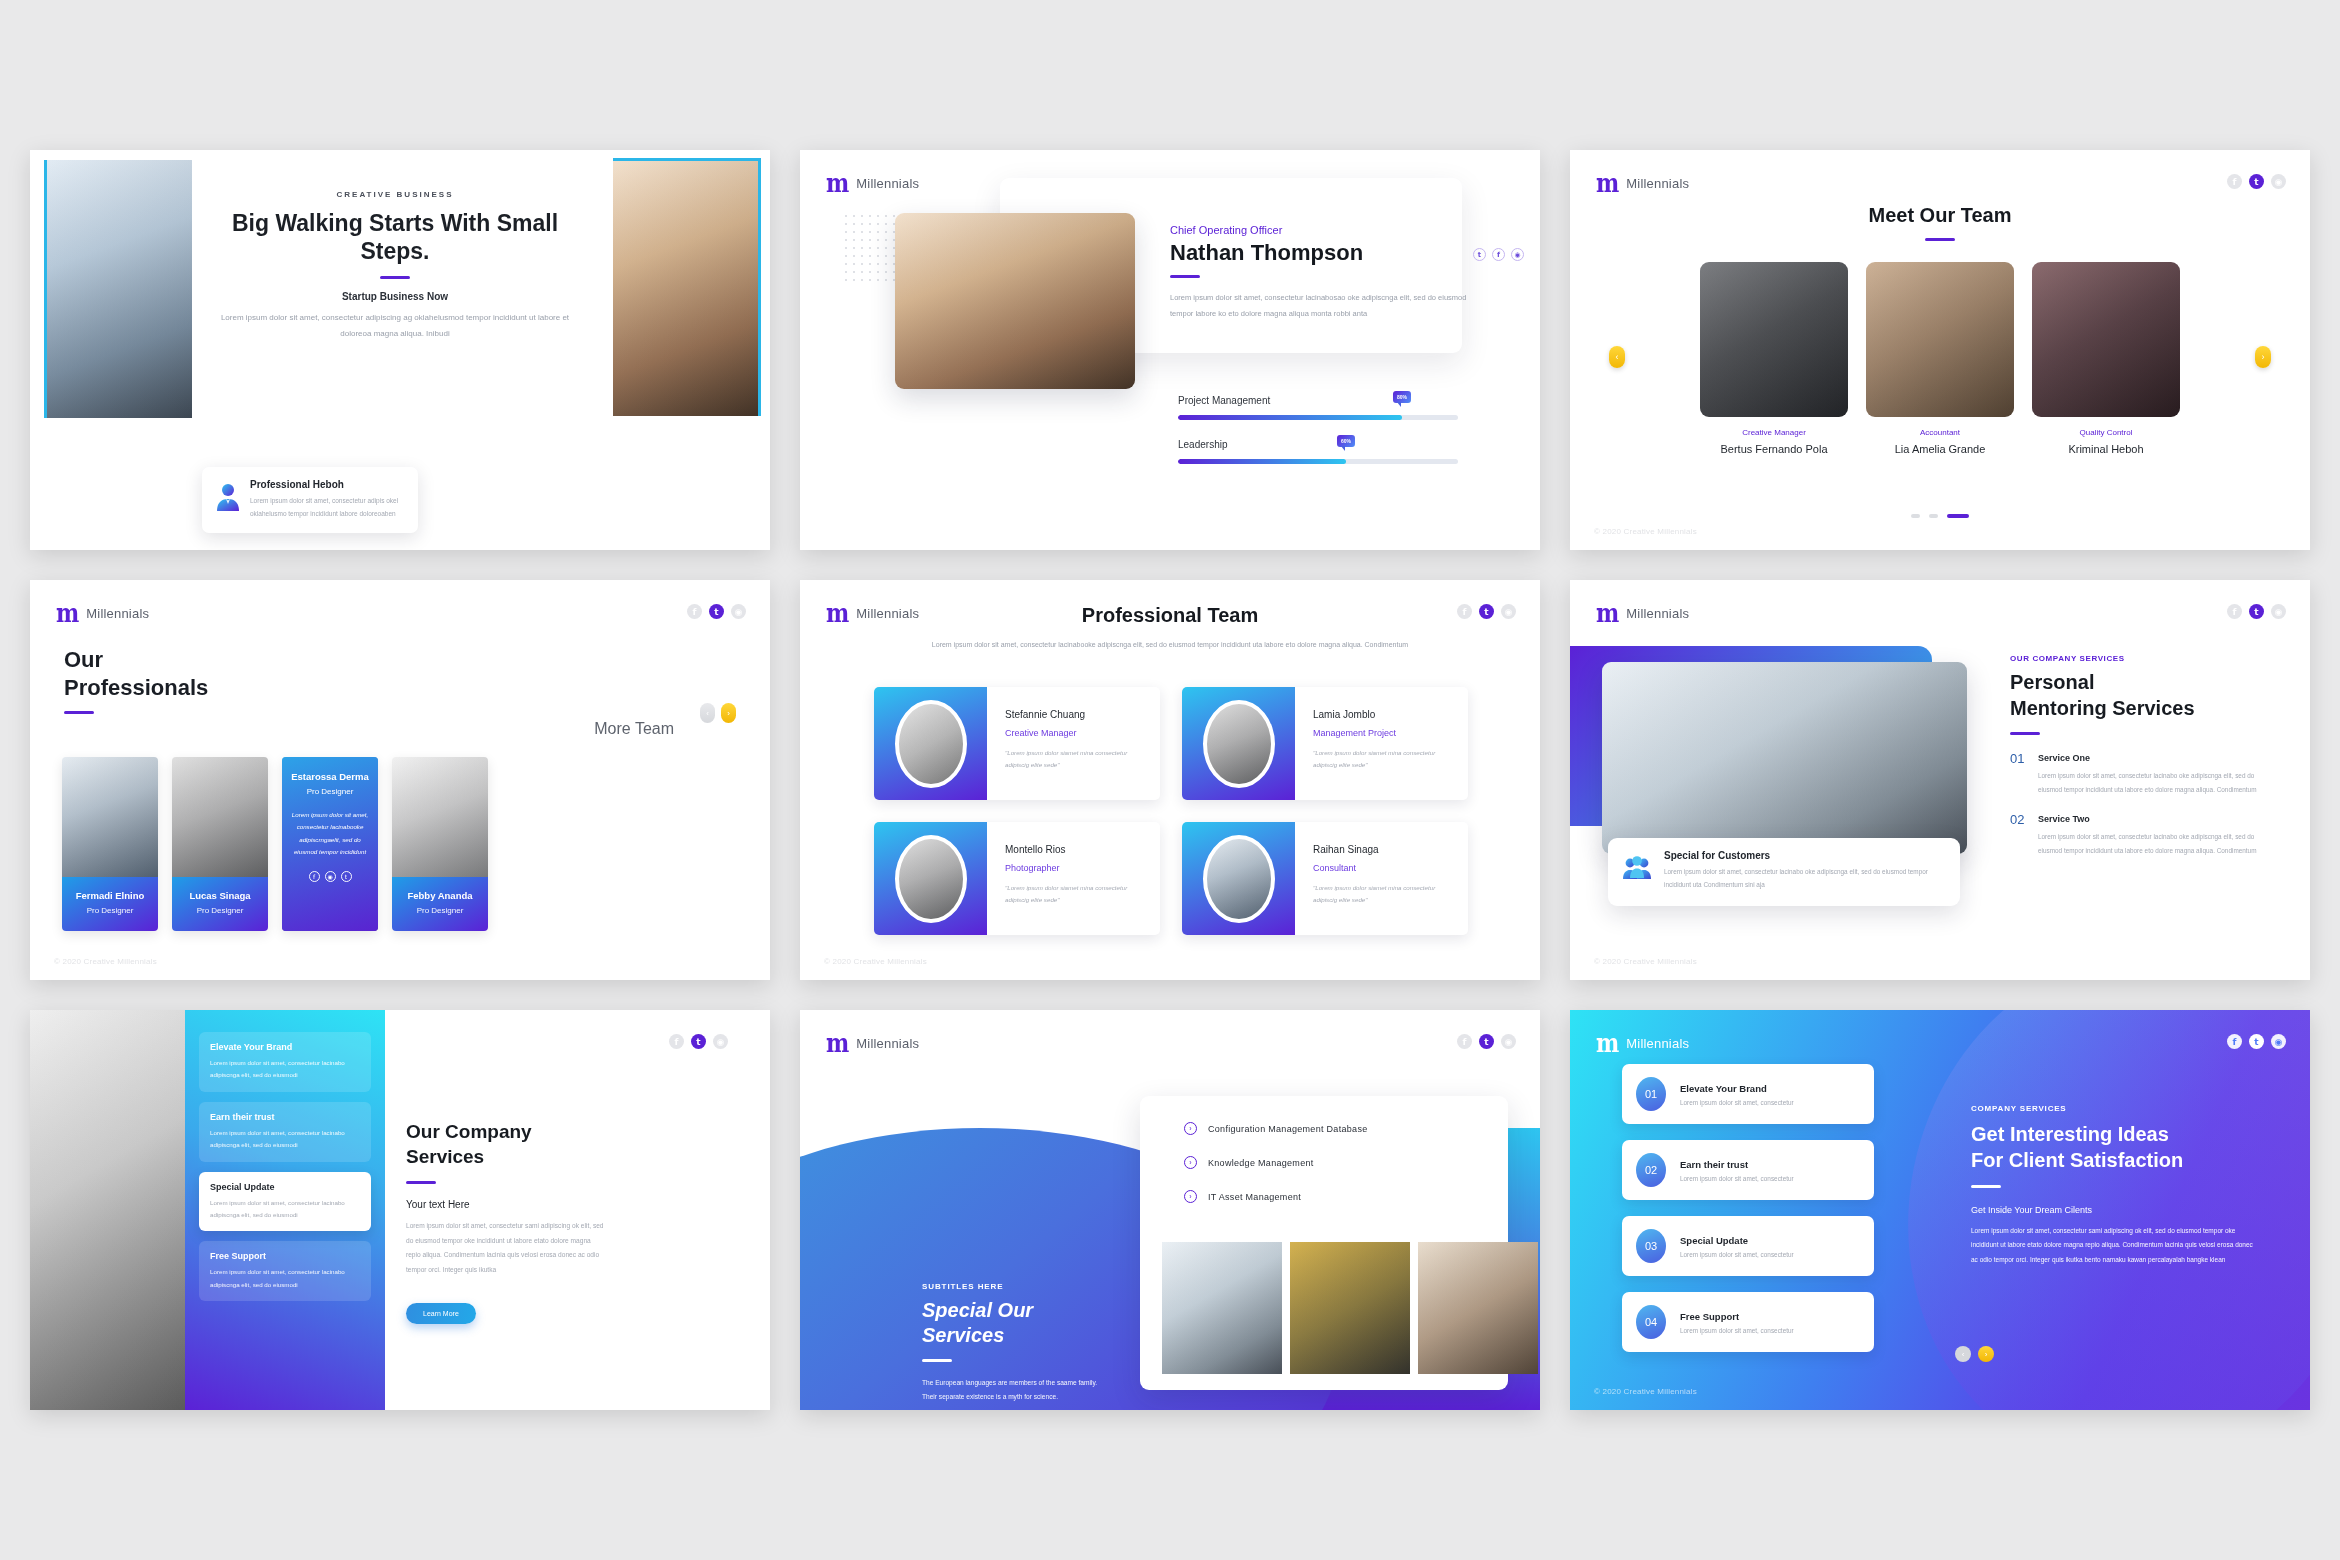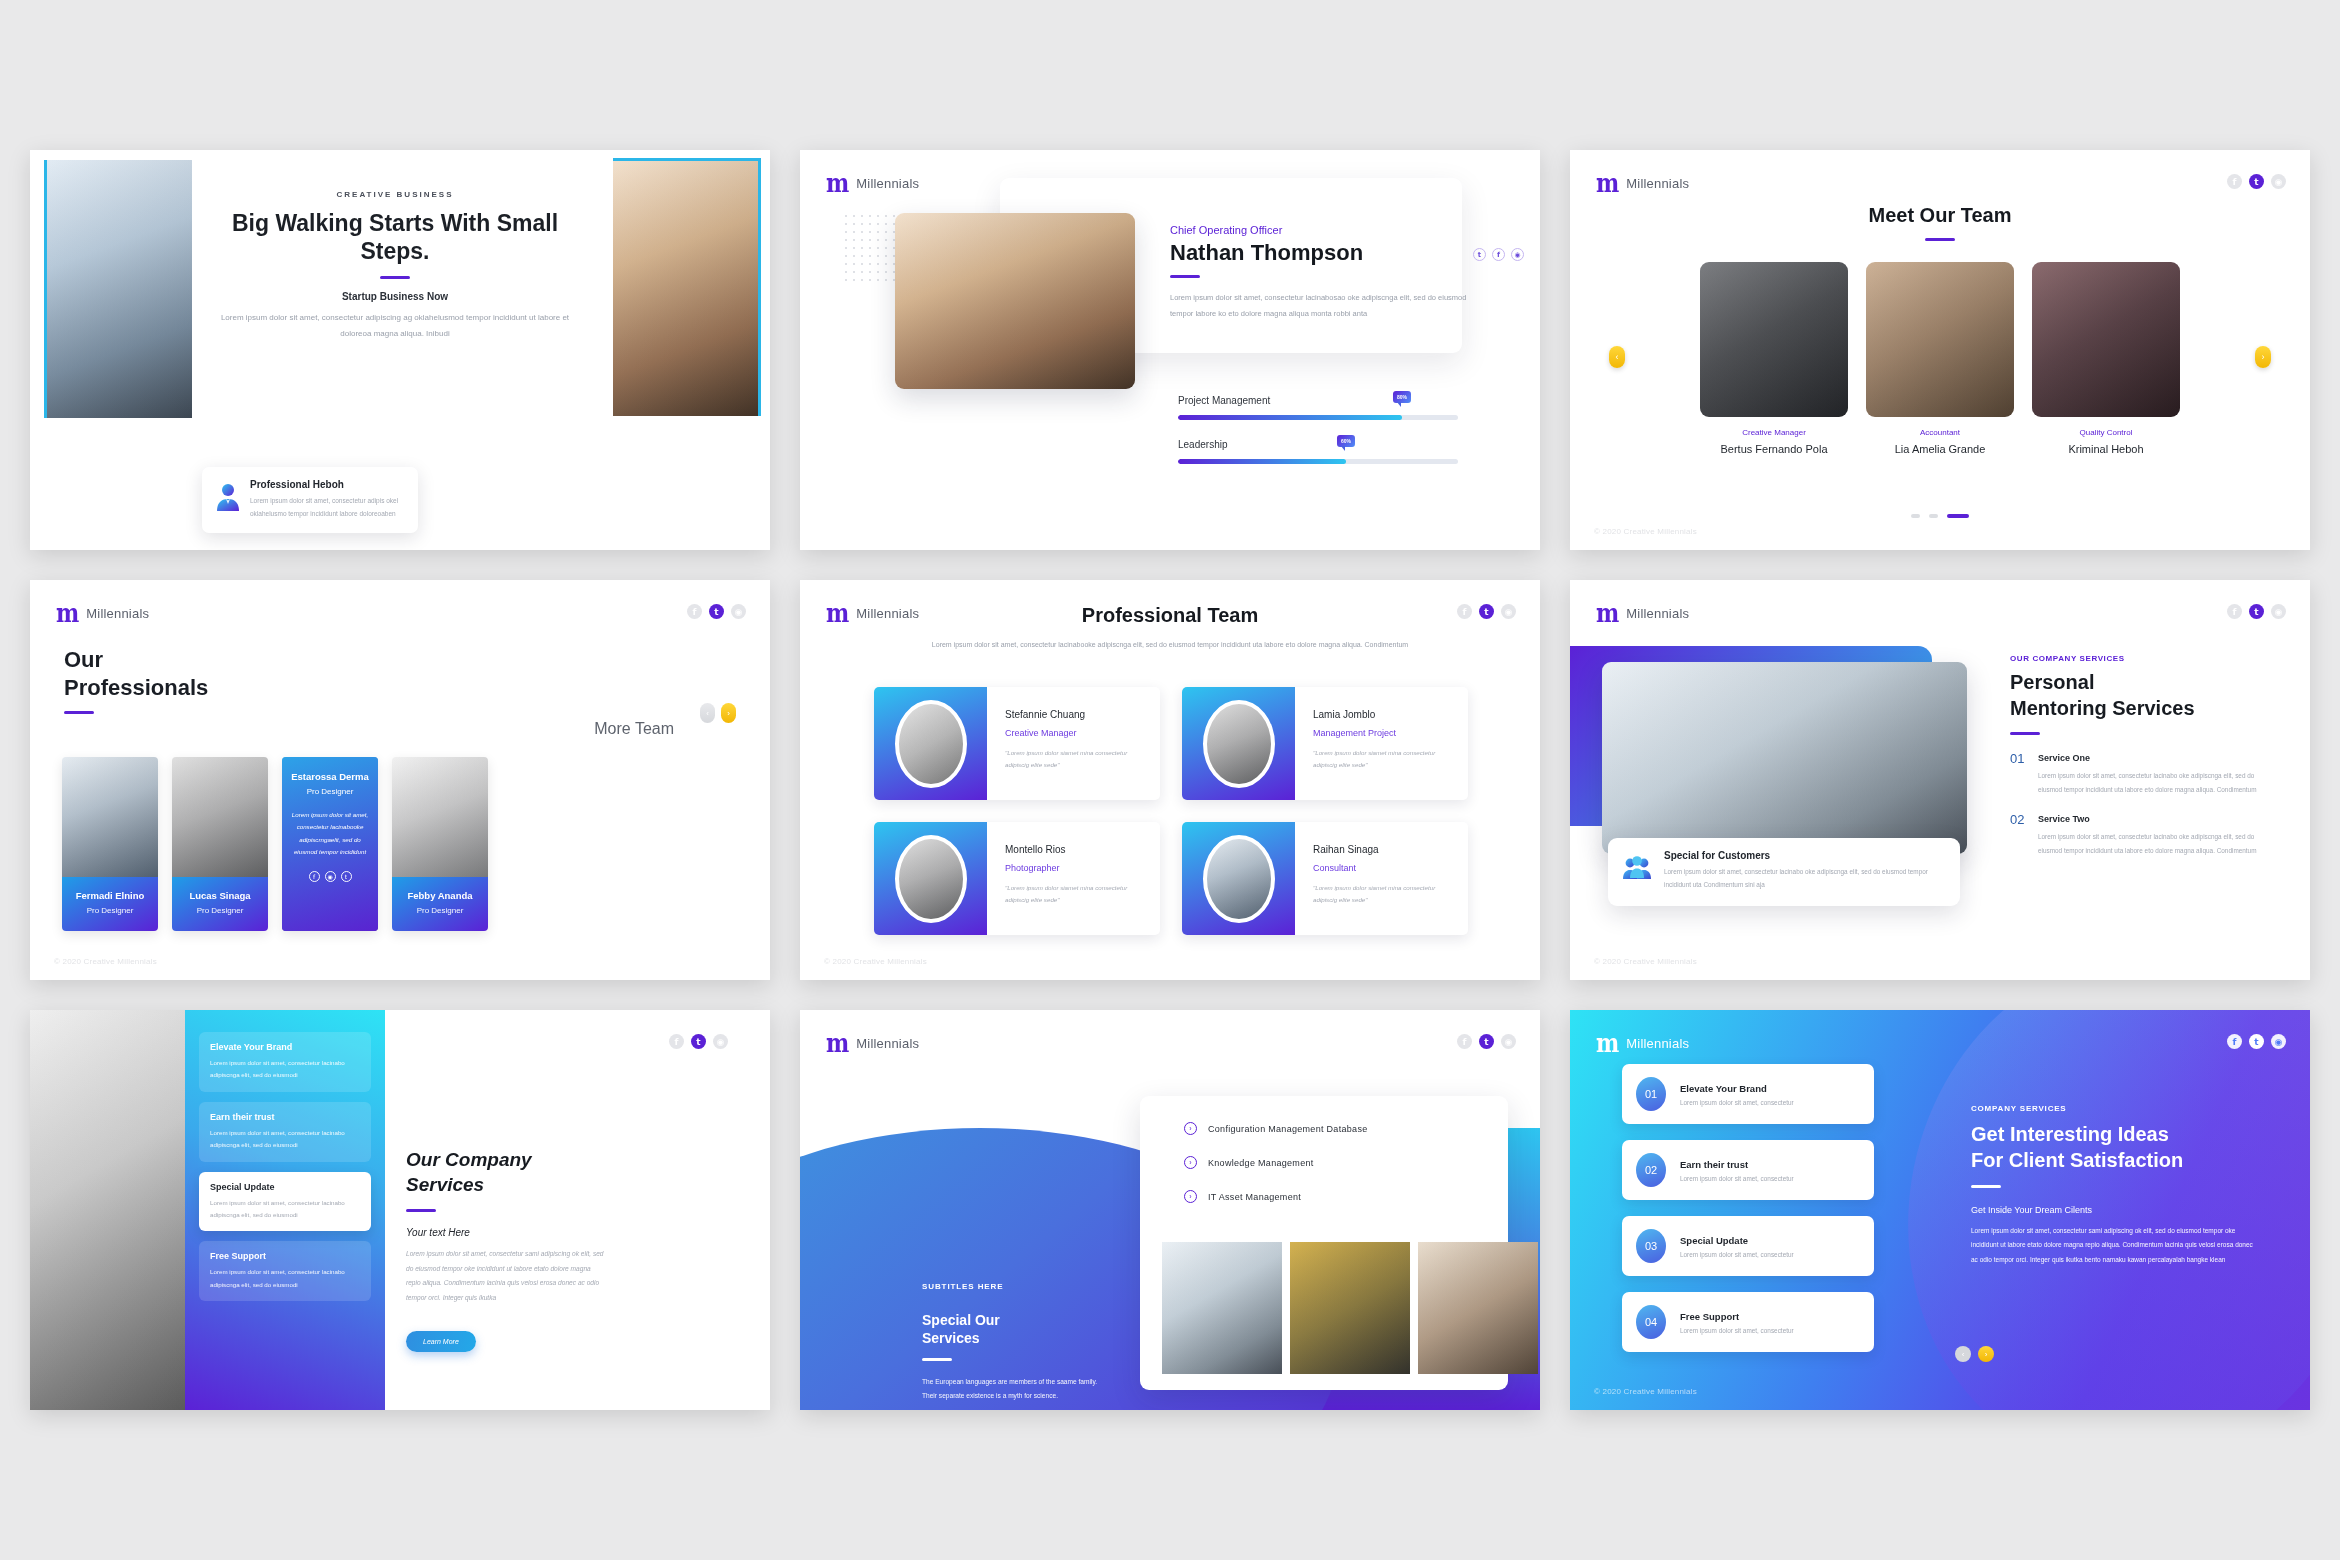--- a/index.html
+++ b/index.html
@@ -257,21 +257,21 @@
   .s7 .panel {
     position: absolute; left: 155px; top: 0; width: 200px; height: 400px;
     background: linear-gradient(200deg,#2ee3f5 0%,#3aa9ec 40%,#5b21d6 100%);
     padding: 22px 14px;
   }
   .s7 .item { border-radius: 6px; padding: 10px 11px; margin-bottom: 10px; background: rgba(255,255,255,.14); color: #fff; }
   .s7 .item.white { background: #fff; color: #1f242b; box-shadow: 0 5px 14px rgba(0,0,0,.12); }
   .s7 .item h4 { font-size: 9px; }
   .s7 .item p { font-size: 6.2px; line-height: 2.0; margin-top: 5px; opacity: .92; }
   .s7 .item.white p { color: #a4a9b3; opacity: 1; }
-  .s7 .right { position: absolute; left: 376px; top: 138px; width: 200px; font-style: italic; }
+  .s7 .right { position: absolute; left: 376px; top: 110px; width: 200px; }
   .s7 h2 { font-size: 19px; line-height: 1.3; color: #171b21; font-weight: bold; }
   .s7 .rule { margin-top: 12px; }
   .s7 .sub { font-size: 10px; color: #22262d; margin-top: 15px; }
   .s7 .body { font-size: 6.6px; line-height: 2.2; color: #a4a9b3; margin-top: 9px; }
   .s7 .btn {
     margin-top: 26px; display: inline-block;
     background: linear-gradient(100deg,#2f8fe0,#23a8e8);
     color: #fff; font-size: 7px; padding: 7px 17px; border-radius: 12px;
     box-shadow: 0 4px 10px rgba(40,120,220,.34);
   }
@@ -281,21 +281,21 @@
     position: absolute; left: -180px; top: 118px; width: 720px; height: 430px;
     border-radius: 50%;
     background: linear-gradient(140deg,#3a9ee0 0%,#4a6fdd 45%,#5b21d6 100%);
   }
   .s8 .blob2 {
     position: absolute; right: 0; top: 118px; width: 280px; height: 282px;
     background: linear-gradient(180deg,#2ec5f0 0%,#4a6fdd 60%,#5b21d6 100%);
   }
   .s8 .leftTxt { position: absolute; left: 122px; top: 272px; width: 180px; color: #fff; }
   .s8 .eyebrow { font-size: 8px; font-weight: bold; letter-spacing: .9px; }
-  .s8 h2 { font-size: 14px; line-height: 1.25; margin-top: 21px; font-weight: bold; }
+  .s8 h2 { font-size: 20px; line-height: 1.25; margin-top: 7px; font-weight: bold; font-style: italic; }
   .s8 .rule { margin-top: 11px; }
   .s8 .body { font-size: 6.6px; line-height: 2.1; margin-top: 14px; opacity: .95; }
   .s8 .white-card {
     position: absolute; left: 340px; top: 86px; width: 368px; height: 294px;
     background: #fff; border-radius: 9px; box-shadow: 0 10px 30px rgba(25,30,60,.14);
     padding: 26px 22px 0 44px;
   }
   .s8 .srv { display: flex; align-items: center; gap: 11px; margin-bottom: 21px; }
   .s8 .srv .chev {
     width: 13px; height: 13px; border-radius: 50%; border: 1px solid #5b21d6;

